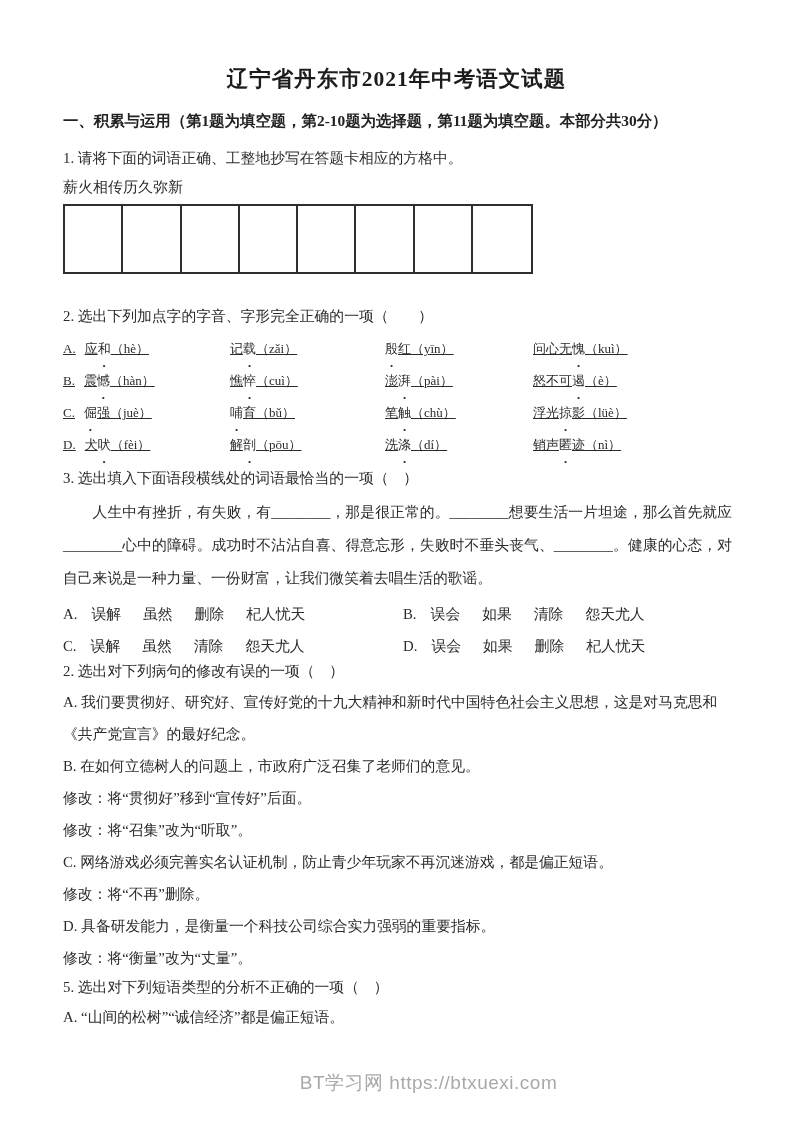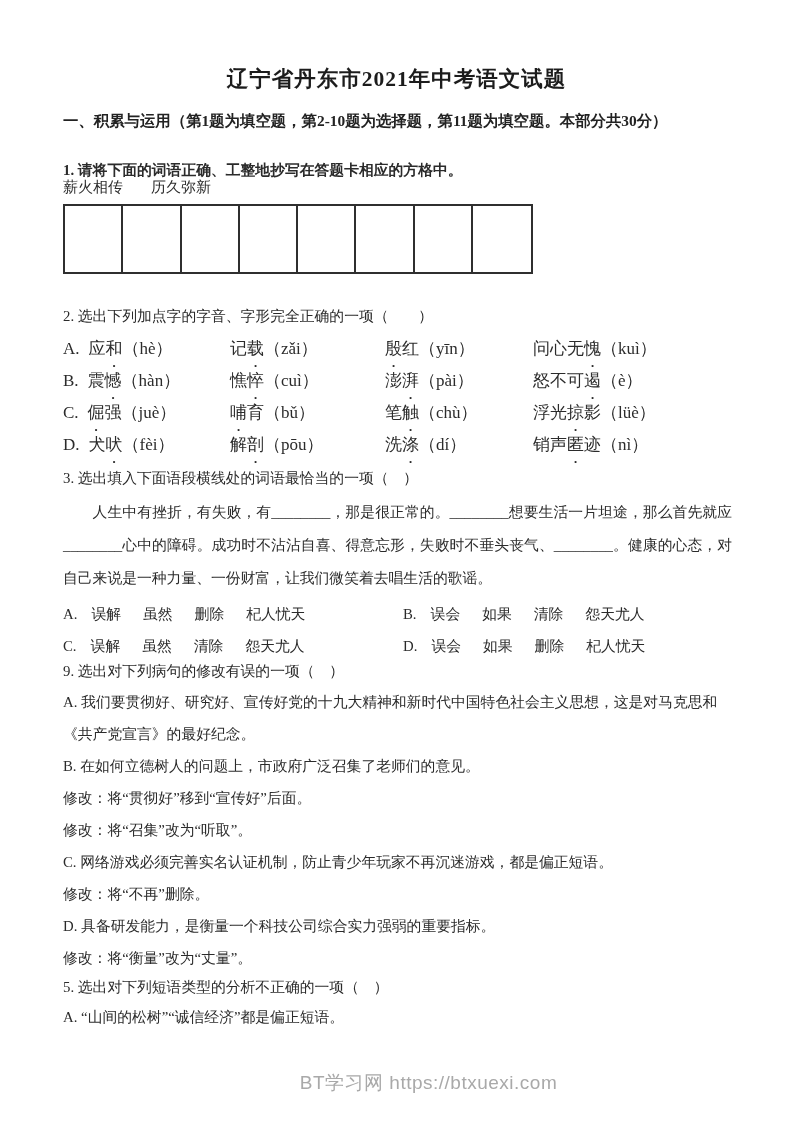--- a/index.html
+++ b/index.html
@@ -18,34 +18,34 @@
     text-align:center;
     font-size:21.5px;font-weight:bold;color:#1c1c1c;
     letter-spacing:1px;
   }
   .section-heading{
     top:103px;
     font-size:15.4px;font-weight:bold;color:#222;
     white-space:nowrap;
   }
   .line{font-size:14.8px;line-height:22px;}
-  .q1-title{top:151px;font-weight:bold;}
-  .words-row{top:170px;display:flex;gap:28px;font-size:15px;}
+  .q1-title{top:139px;}
+  .words-row{top:170px;display:flex;font-size:15px;}
   .copy-grid{
     top:196px;width:466px;height:66px;
     display:grid;grid-template-columns:repeat(8,1fr);
     border:2px solid #2f2f2f;
   }
   .copy-grid .cell{border-right:2px solid #2f2f2f;}
   .copy-grid .cell:last-child{border-right:none;}
   .q2-title{top:297px;}
   .q2-rows{top:325px;}
   .q2-row{
     display:grid;grid-template-columns:167px 155px 148px auto;
-    height:32px;line-height:32px;font-size:17px;
+    height:32px;line-height:32px;font-size:13px;text-decoration:underline;
   }
   .opt-label{margin-right:9px;}
   .dotchar{position:relative;display:inline-block;}
   .dotchar::after{
     content:"\2022";
     position:absolute;left:50%;transform:translateX(-50%);
     bottom:-0.62em;font-size:9px;line-height:9px;color:#2b2b2b;
   }
   .q3-title{top:459px;}
   .passage{
@@ -165,21 +165,21 @@
       <div class="q3-half">
         <span class="opt-label">D.</span>
         <span>误会</span>
         <span>如果</span>
         <span>删除</span>
         <span>杞人忧天</span>
       </div>
     </div>
   </div>
 
-  <div class="abs line q4-title">9. 选出对下列病句的修改有误的一项（　）</div>
+  <div class="abs line q4-title">2. 选出对下列病句的修改有误的一项（　）</div>
 
   <div class="abs q4-body">
     <div class="line">A. 我们要贯彻好、研究好、宣传好党的十九大精神和新时代中国特色社会主义思想，这是对马克思和《共产党宣言》的最好纪念。</div>
     <div class="line">B. 在如何立德树人的问题上，市政府广泛召集了老师们的意见。</div>
     <div class="line">修改：将“贯彻好”移到“宣传好”后面。</div>
     <div class="line">修改：将“召集”改为“听取”。</div>
     <div class="line">C. 网络游戏必须完善实名认证机制，防止青少年玩家不再沉迷游戏，都是偏正短语。</div>
     <div class="line">修改：将“不再”删除。</div>
     <div class="line">D. 具备研发能力，是衡量一个科技公司综合实力强弱的重要指标。</div>
     <div class="line">修改：将“衡量”改为“丈量”。</div>

